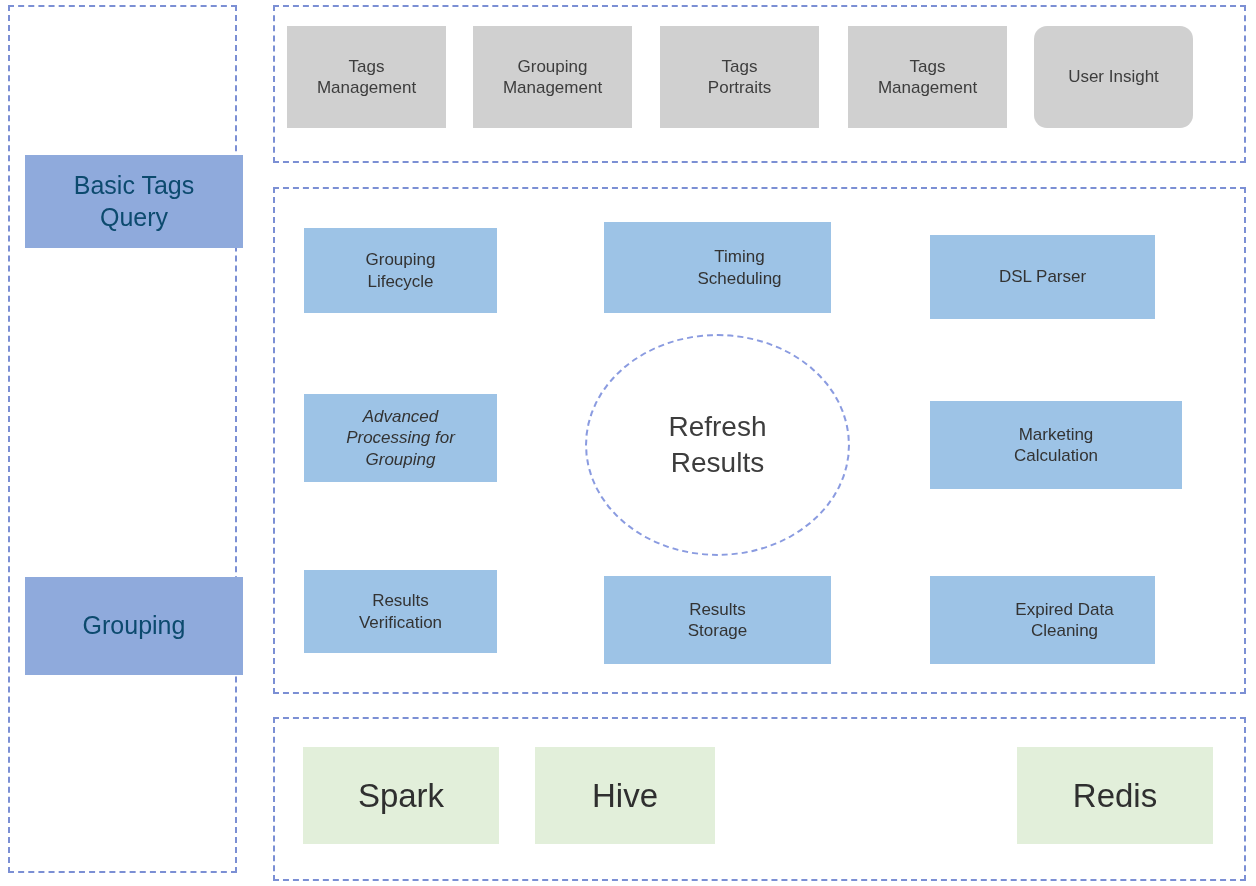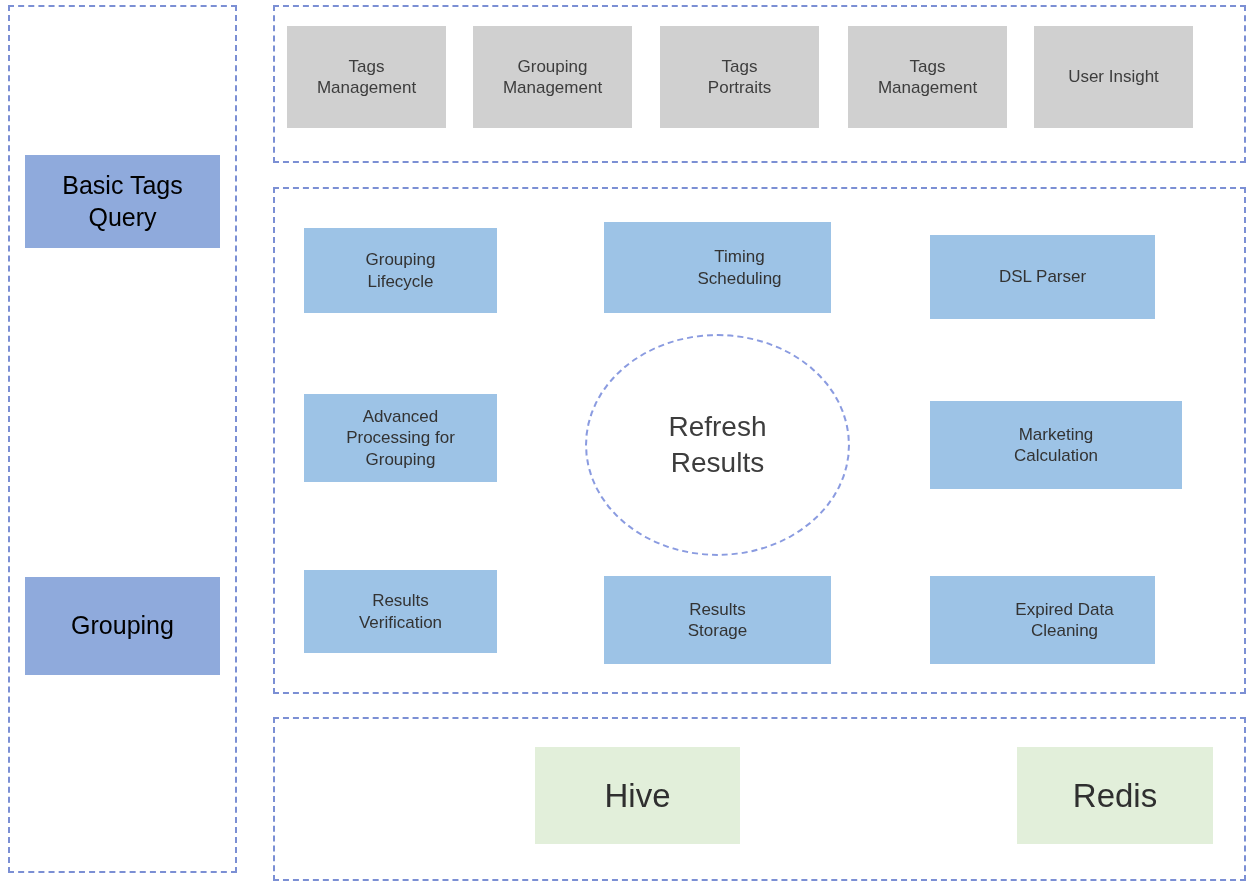--- a/index.html
+++ b/index.html
@@ -65,25 +65,25 @@
     align-items: center;
     justify-content: center;
     text-align: center;
     line-height: 1.25;
     white-space: pre-line;
   }
 
   
   .stage-box {
     background: #8faadc;
-    color: #000000;
+    color: #0c4a6e;
     font-size: 25px;
     font-weight: 400;
     left: 25px;
-    width: 195px;
+    width: 218px;
   }
   #stage-basic-tags-query { top: 155px; height: 93px; }
   #stage-grouping        { top: 577px; height: 98px; }
 
   
   .app-box {
     background: #d0d0d0;
     color: #3d3d3d;
     font-size: 17px;
     top: 26px;
@@ -148,34 +148,34 @@
 
   <div class="node app-box" style="left:473px; width:159px;">Grouping
 Management</div>
 
   <div class="node app-box" style="left:660px; width:159px;">Tags
 Portraits</div>
 
   <div class="node app-box" style="left:848px; width:159px;">Tags
 Management</div>
 
-  <div class="node app-box" style="left:1034px; width:159px;">User Insight</div>
+  <div class="node app-box" style="left:1034px; width:159px;border-radius:13px;">User Insight</div>
 
   <div class="region" id="engine-region">
   </div>
 
   <div class="node cap-box" style="left:304px; top:228px; width:193px; height:85px;">Grouping
 Lifecycle</div>
 
   <div class="node cap-box" style="left:604px; top:222px; width:227px; height:91px;padding-left:44px;">Timing
 Scheduling</div>
 
   <div class="node cap-box" style="left:930px; top:227px; width:225px; height:84px;margin-top:8px;">DSL Parser</div>
 
-  <div class="node cap-box" style="left:304px; top:394px; width:193px; height:88px;">Advanced
+  <div class="node cap-box" style="left:304px; top:394px; width:193px; height:88px;font-style:italic;">Advanced
 Processing for
 Grouping</div>
 
   <div class="node cap-box" style="left:930px; top:401px; width:252px; height:88px;">Marketing
 Calculation</div>
 
   <div id="refresh-grouping-circle">Refresh
 Results</div>
 
   <div class="node cap-box" style="left:304px; top:570px; width:193px; height:83px;">Results
@@ -183,19 +183,20 @@
 
   <div class="node cap-box" style="left:604px; top:576px; width:227px; height:88px;">Results
 Storage</div>
 
   <div class="node cap-box" style="left:930px; top:576px; width:225px; height:88px;padding-left:44px;">Expired Data
 Cleaning</div>
 
   <div class="region" id="storage-region">
   </div>
 
-
-  <div class="node store-box" style="left:535px; width:205px;">Hive</div>
+  <div class="node store-box" style="left:303px; width:196px;">Spark</div>
+
+  <div class="node store-box" style="left:535px; width:180px;">Hive</div>
 
 
   <div class="node store-box" style="left:1017px; width:196px;">Redis</div>
 
 </div>
 
 </body></html>

